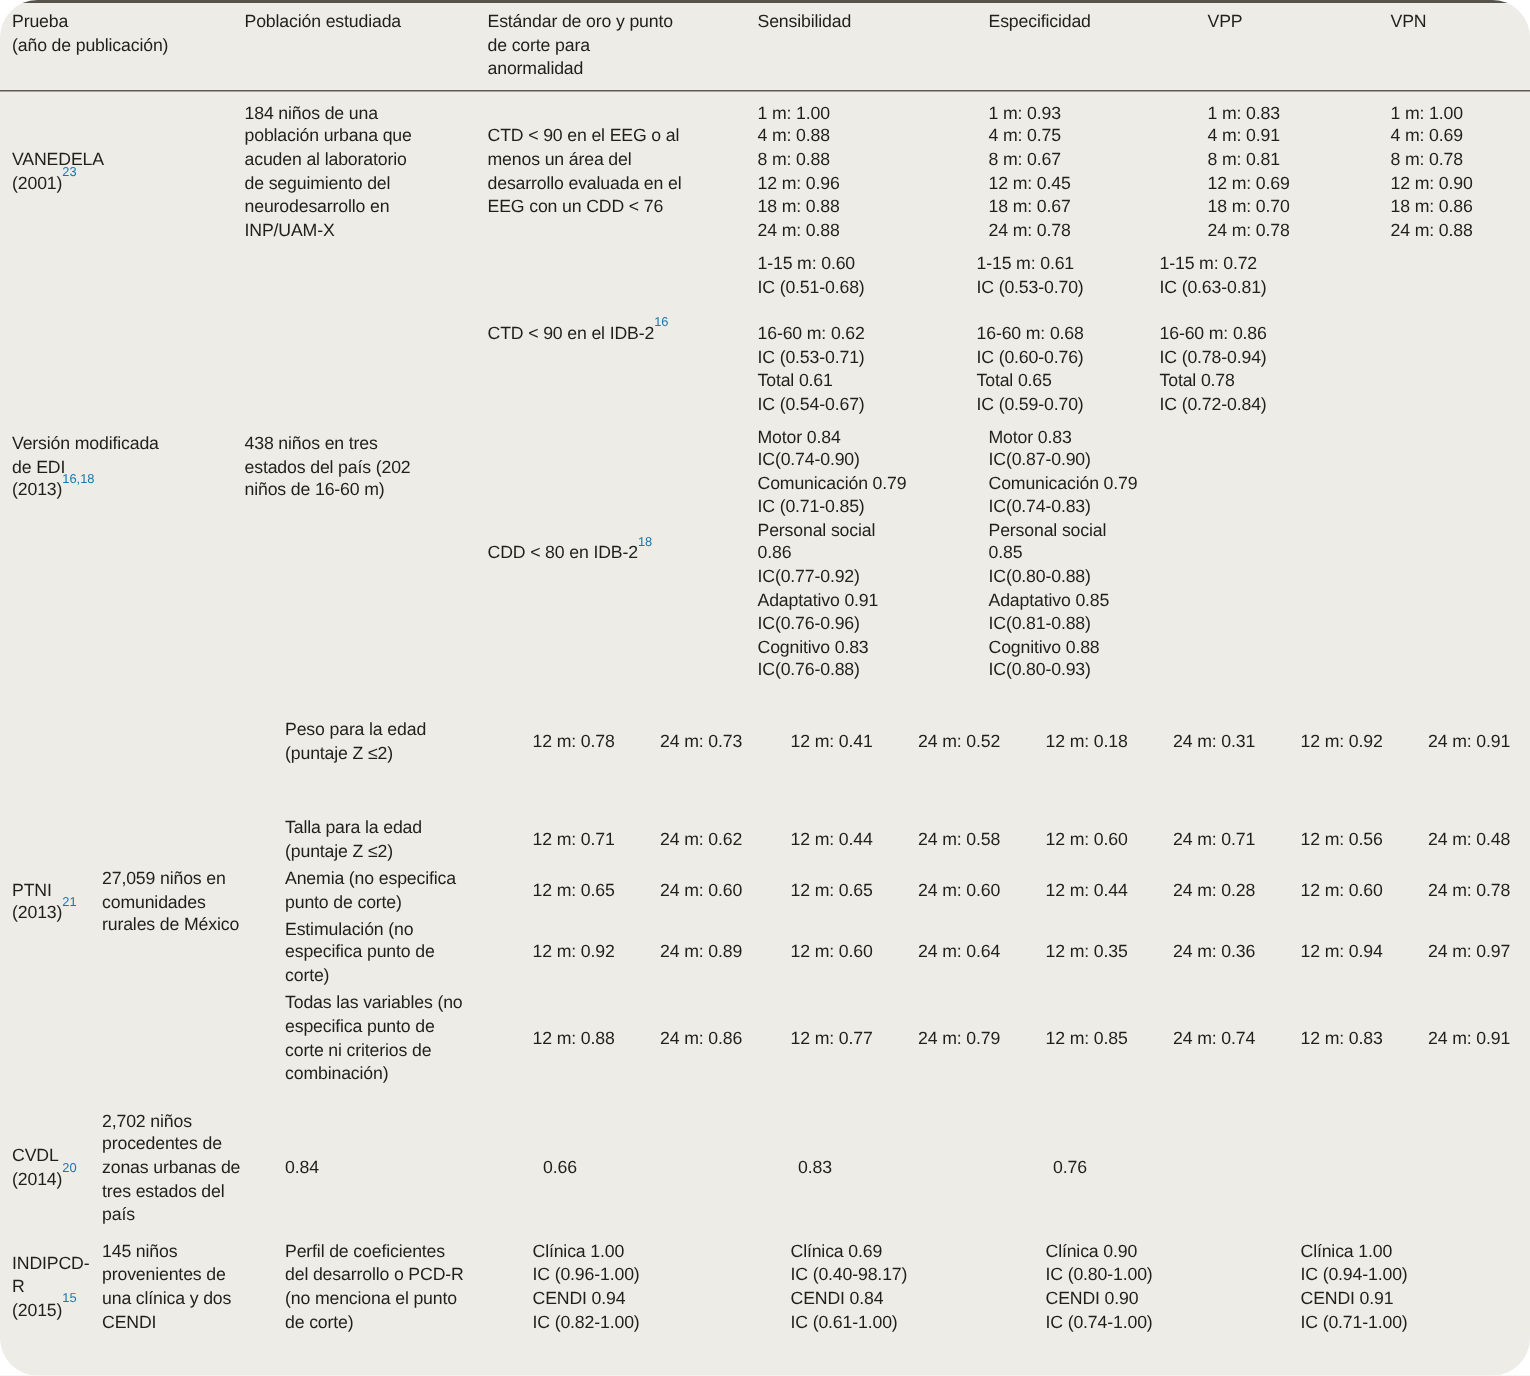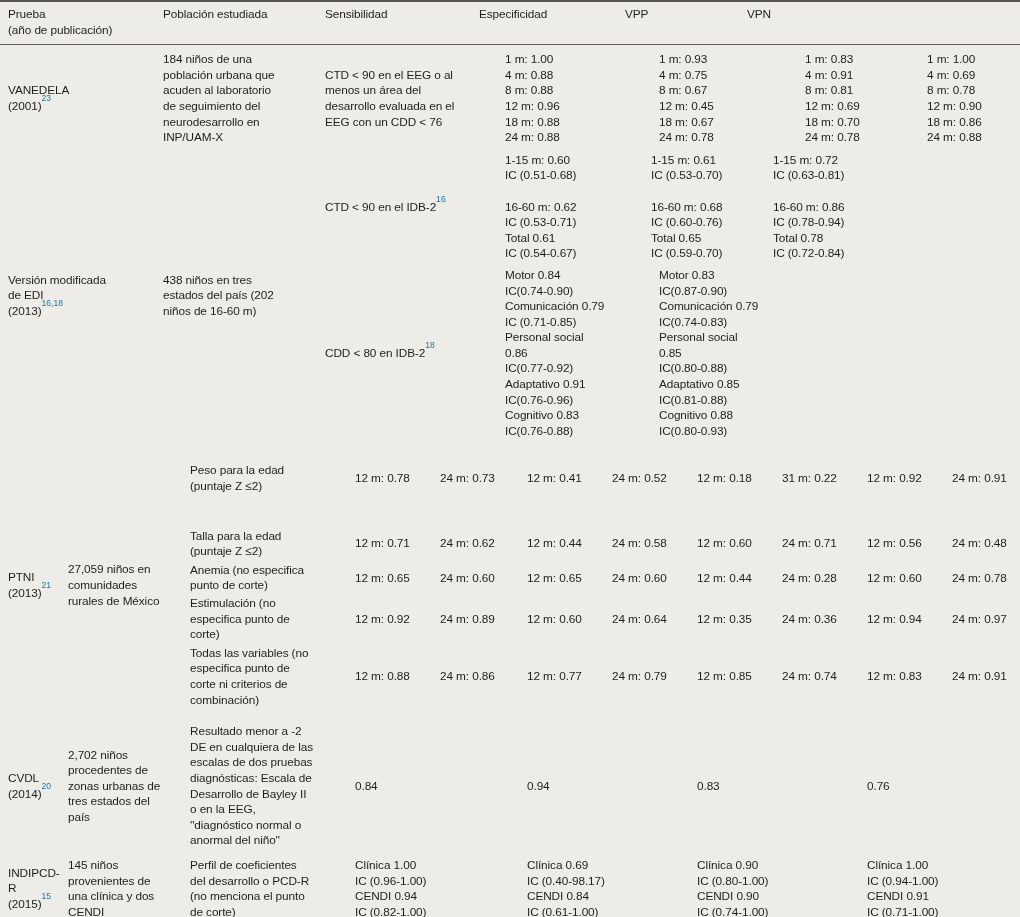--- a/index.html
+++ b/index.html
@@ -1,20 +1,20 @@
 <!DOCTYPE html>
 <html><head>
 <meta charset="utf-8">
 <style>
   html,body{margin:0;padding:0;}
   .page{
     width:1020px;height:917px;overflow:hidden;box-sizing:border-box;
     background:#edece6;color:#201f1b;
     font-family:"Liberation Sans","DejaVu Sans",sans-serif;
-    font-size:11.8px;line-height:15.6px;letter-spacing:-0.1px;
+    font-size:11.8px;line-height:15.6px;letter-spacing:-0.1px;border-radius:25px;
   }
   .header-wrap{
     display:flex;align-items:flex-start;
     border-top:2px solid #55534c;border-bottom:1px solid #5c5a53;
     padding:5px 0 6px 8px;box-sizing:border-box;
   }
   .body-wrap{padding-left:8px;}
   .row{display:flex;align-items:center;}
   .c{flex:0 0 auto;box-sizing:border-box;padding-right:8px;white-space:pre-line;}
   
@@ -34,20 +34,23 @@
 </style>
 </head>
 <body>
 
 <div class="page">
 
   <div class="header-wrap">
     <div class="c w1">Prueba
 (año de publicación)</div>
     <div class="c w2">Población estudiada</div>
+    <div class="c w3">Estándar de oro y punto
+de corte para
+anormalidad</div>
     <div class="c w4">Sensibilidad</div>
     <div class="c w5">Especificidad</div>
     <div class="c w6">VPP</div>
     <div class="c w7">VPN</div>
   </div>
 
   <div class="body-wrap">
 
     <div class="row mt7">
       <div class="c w1"><span>VANEDELA
@@ -158,21 +161,21 @@
 rurales de México</div>
       <div class="subcol">
         <div class="row mb19">
           <div class="c b3">Peso para la edad
 (puntaje Z ≤2)</div>
           <div class="c bva">12 m: 0.78</div>
           <div class="c bvb">24 m: 0.73</div>
           <div class="c bva">12 m: 0.41</div>
           <div class="c bva">24 m: 0.52</div>
           <div class="c bva">12 m: 0.18</div>
-          <div class="c bva">31 m: 0.22</div>
+          <div class="c bva">24 m: 0.31</div>
           <div class="c bva">12 m: 0.92</div>
           <div class="c bvl">24 m: 0.91</div>
         </div>
         <div class="row mb3">
           <div class="c b3">Talla para la edad
 (puntaje Z ≤2)</div>
           <div class="c bva">12 m: 0.71</div>
           <div class="c bvb">24 m: 0.62</div>
           <div class="c bva">12 m: 0.44</div>
           <div class="c bva">24 m: 0.58</div>
@@ -224,30 +227,22 @@
     </div>
 
     <div class="row mt16">
       <div class="c b1"><span>CVDL
 (2014)</span><sup>20</sup></div>
       <div class="c b2">2,702 niños
 procedentes de
 zonas urbanas de
 tres estados del
 país</div>
-      <div class="c b3">Resultado menor a -2
-DE en cualquiera de las
-escalas de dos pruebas
-diagnósticas: Escala de
-Desarrollo de Bayley II
-o en la EEG,
-''diagnóstico normal o
-anormal del niño''</div>
       <div class="c s1">0.84</div>
-      <div class="c s2">0.94</div>
+      <div class="c s2">0.66</div>
       <div class="c s3">0.83</div>
       <div class="c s4">0.76</div>
     </div>
 
     <div class="row mt9">
       <div class="c b1"><span>INDIPCD-
 R
 (2015)</span><sup>15</sup></div>
       <div class="c b2">145 niños
 provenientes de

